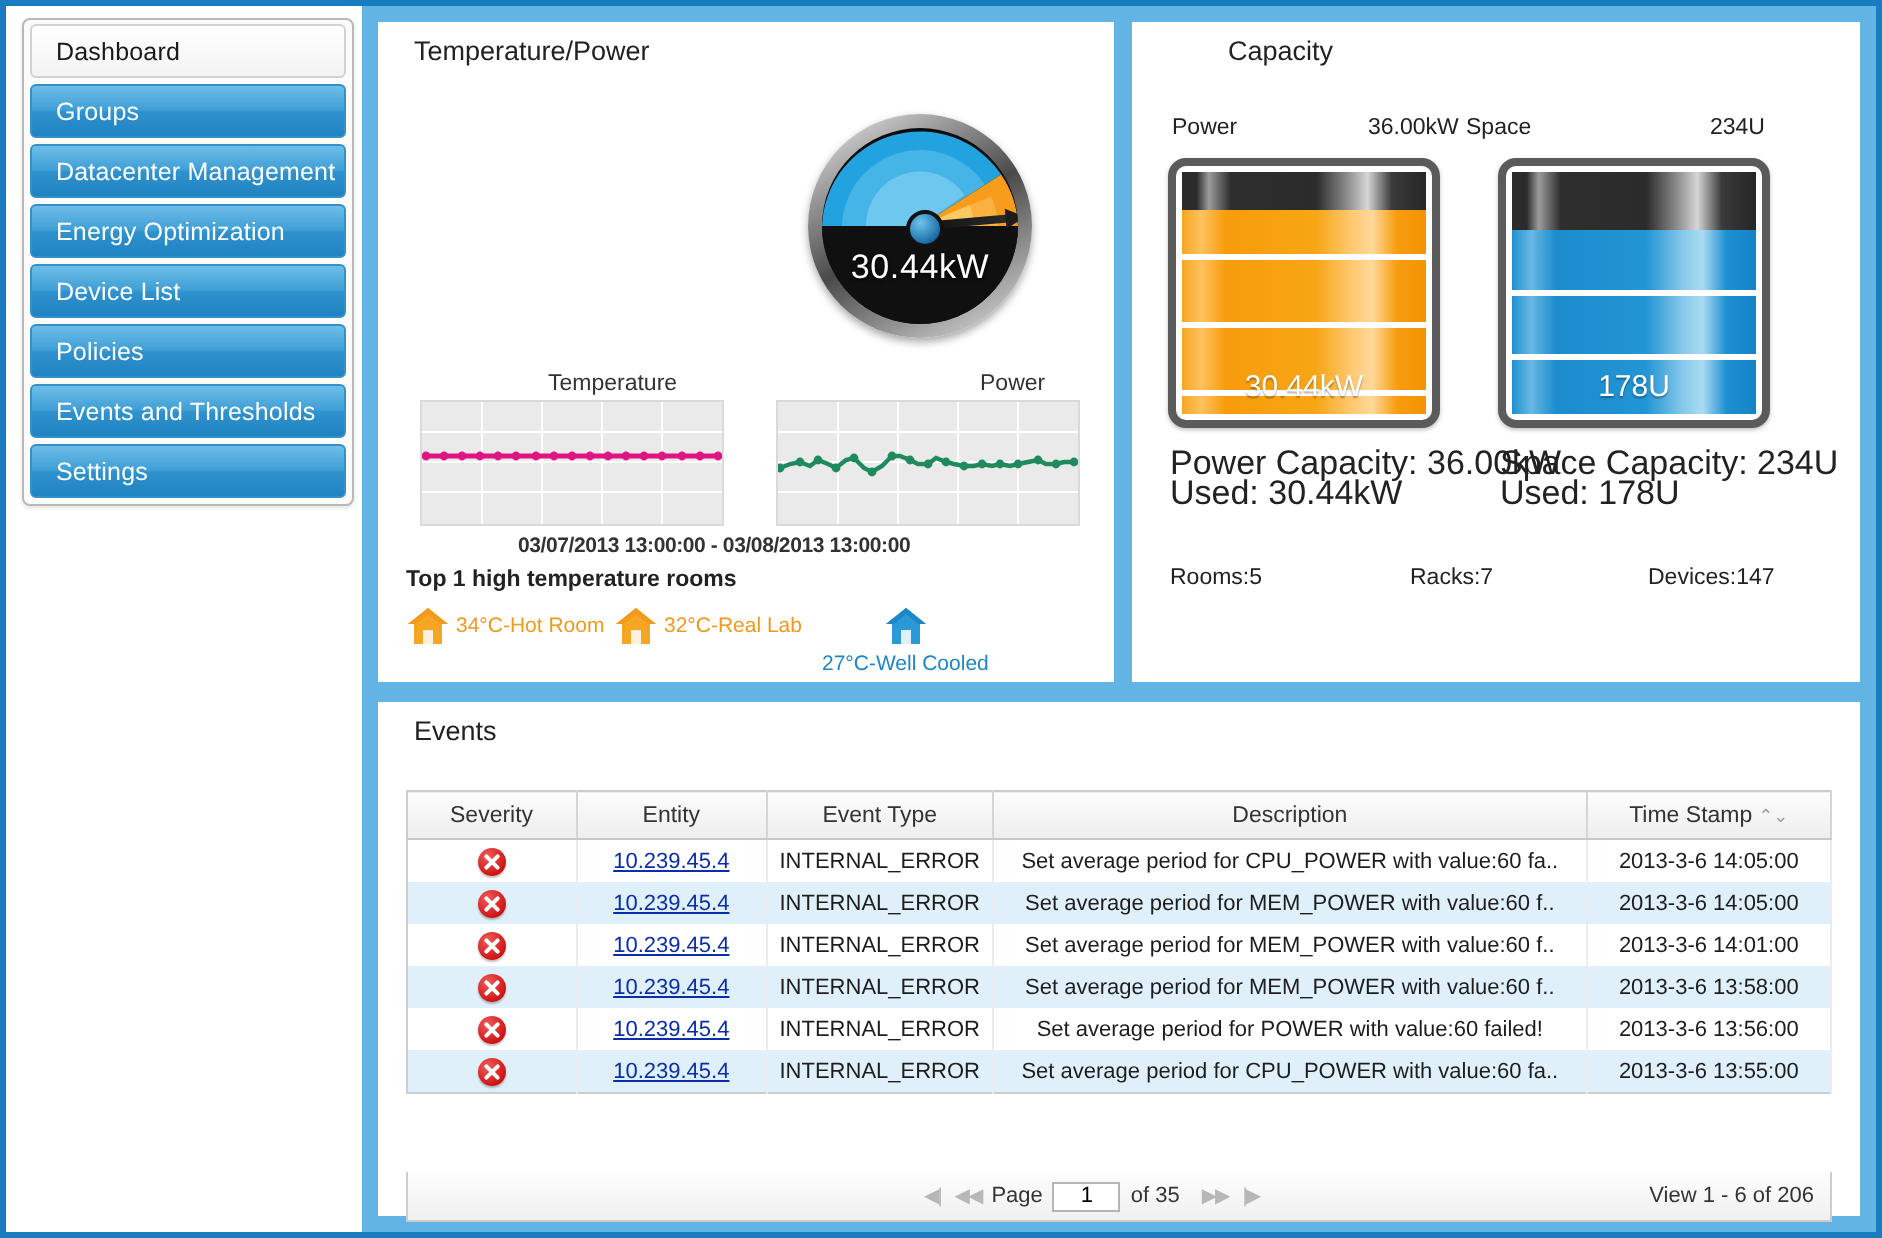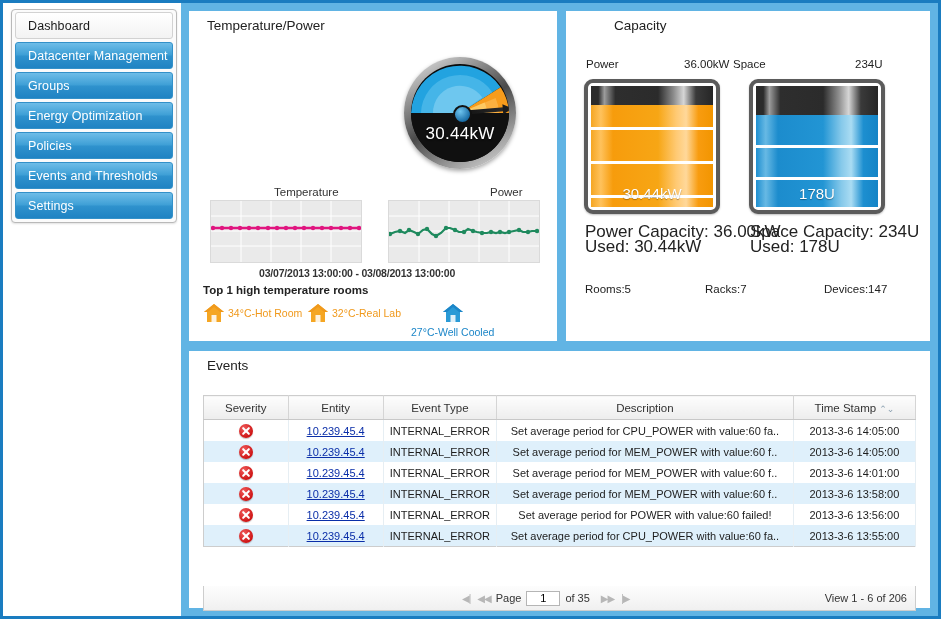--- a/index.html
+++ b/index.html
@@ -331,23 +331,24 @@
   .pg-view { margin-left: auto; margin-right: 8px; }
 </style>
 </head>
 <body>
 
 <div id="app">
 
   <div id="sidebar">
     <div class="nav-box" id="nav-box">
         <div class="nav-item active">Dashboard</div>
+        <div class="nav-item">Groups</div>
         <div class="nav-item">Datacenter Management</div>
-        <div class="nav-item">Groups</div>
         <div class="nav-item">Energy Optimization</div>
+        <div class="nav-item">Device List</div>
         <div class="nav-item">Policies</div>
         <div class="nav-item">Events and Thresholds</div>
         <div class="nav-item">Settings</div>
       </div>
 
   </div>
 
   <div id="main">
 
     <div class="panel" id="panel-temp">

